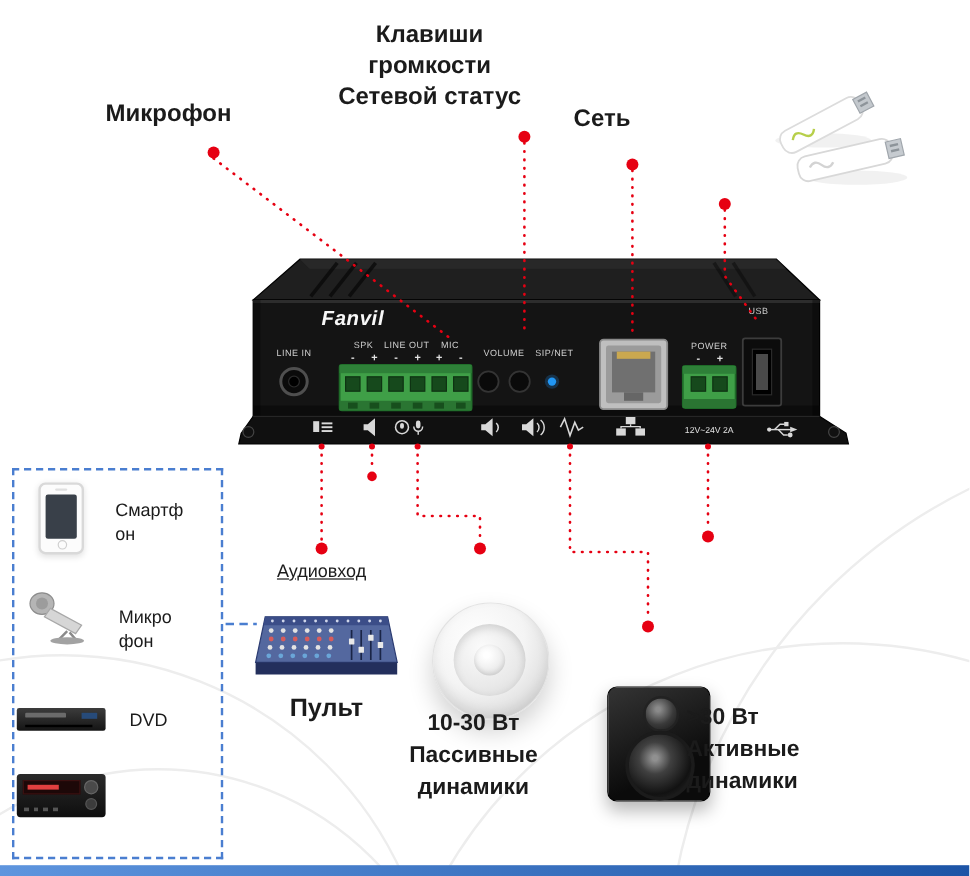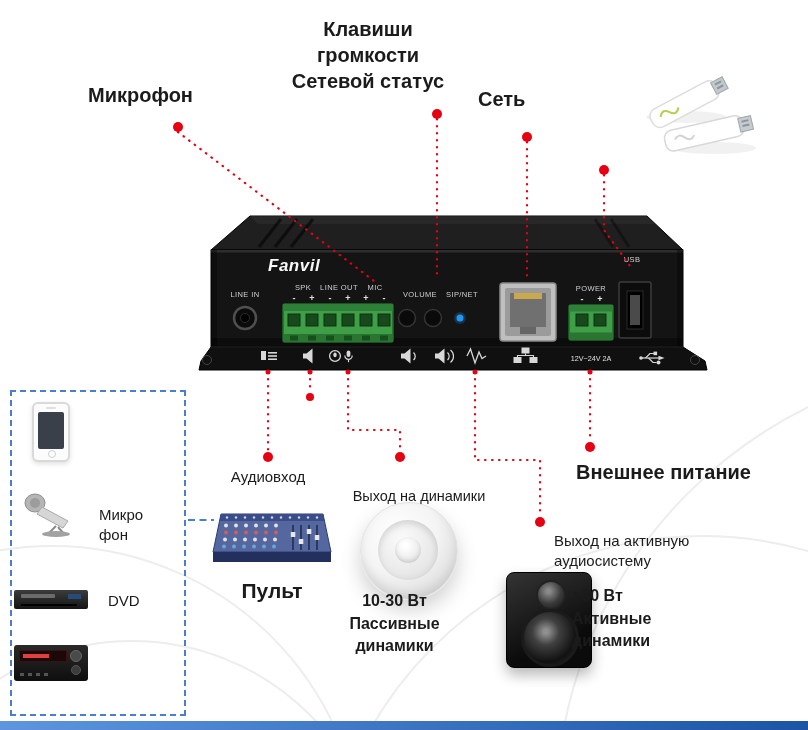--- a/index.html
+++ b/index.html
@@ -3,22 +3,22 @@
 <meta charset="utf-8">
 <style>
   html,body { margin:0; padding:0; background:#fff; }
   .stage { position:relative; width:808px; height:730px; background:#ffffff; overflow:hidden;
            font-family:"Liberation Sans", sans-serif; color:#1c1c1c; }
   .abs { position:absolute; }
   .arc { position:absolute; border:2px solid #ededed; border-radius:50%; z-index:0; }
   .callout { position:absolute; font-weight:bold; font-size:20px; line-height:1.3;
              white-space:pre-line; z-index:5; color:#1b1b1b; }
   .callout-reg { position:absolute; font-size:15px; line-height:1.35; white-space:pre-line;
-                 z-index:5; color:#1b1b1b; }
-  .eq-label { position:absolute; font-weight:bold; font-size:16px; line-height:1.42;
+                 z-index:5; color:#1b1b1b;text-decoration:underline; }
+  .eq-label { position:absolute; font-weight:bold; font-size:19px; line-height:1.42;
               white-space:pre-line; z-index:5; color:#1b1b1b; }
   .src-label { position:absolute; font-size:15px; line-height:1.3; word-wrap:break-word;
                overflow-wrap:break-word; z-index:5; color:#1b1b1b; }
   .sources-box { position:absolute; left:10px; top:390px; width:172px; height:322px;
                  border:2px dashed #4a7ed0; z-index:1; }
   .bottom-bar { position:absolute; left:0; top:721px; width:808px; height:9px;
                 background:linear-gradient(90deg,#5e95de,#1c54a6); z-index:6; }
   svg { display:block; }
   .dlabel { font-size:7.5px; fill:#cfcfcf; letter-spacing:0.4px;
             font-family:"Liberation Sans", sans-serif; }
@@ -225,37 +225,34 @@
     <circle class="red-dot" cx="590" cy="447" r="5"></circle>
     <circle class="red-dot" cx="540" cy="522" r="5"></circle>
     <circle class="red-dot" cx="268" cy="372" r="2.5"></circle>
     <circle class="red-dot" cx="310" cy="372" r="2.5"></circle>
     <circle class="red-dot" cx="348" cy="372" r="2.5"></circle>
     <circle class="red-dot" cx="475" cy="372" r="2.5"></circle>
     <circle class="red-dot" cx="590" cy="372" r="2.5"></circle>
   </svg>
 
   <div class="callout" style="left:88px;top:82px">Микрофон</div>
-  <div class="callout" style="left:268px;top:16px;width:200px;text-align:center">Клавиши
+  <div class="callout" style="left:258px;top:16px;width:200px;text-align:center">Клавиши
 громкости
 Сетевой статус</div>
   <div class="callout" style="left:478px;top:86px">Сеть</div>
   <div class="callout-reg" style="left:206px;top:467px;width:124px;text-align:center">Аудиовход</div>
-  <div class="callout-reg" style="left:330px;top:487px;width:178px;text-align:center;font-size:14.5px">Выход на динамики</div>
-  <div class="callout" style="left:576px;top:459px">Внешнее питание</div>
-  <div class="callout-reg" style="left:554px;top:531px">Выход на активную
-аудиосистему</div>
 
   <div class="sources-box"></div>
 
   <div class="abs" style="left:32px;top:402px;width:34px;height:56px;border:2px solid #d9d9d9;border-radius:6px;background:#fcfcfc;box-shadow:0 2px 5px rgba(0,0,0,0.12);z-index:2">
     <div style="position:absolute;left:4px;right:4px;top:8px;bottom:11px;background:#394049;border-radius:2px"></div>
     <div style="position:absolute;left:50%;bottom:2.5px;width:6px;height:6px;margin-left:-3px;border:1px solid #cfcfcf;border-radius:50%"></div>
     <div style="position:absolute;left:50%;top:3px;width:10px;height:2px;margin-left:-5px;background:#e0e0e0;border-radius:1px"></div>
   </div>
+  <div class="src-label" style="left:96px;top:416px;width:64px">Смартфон</div>
 
   <svg class="abs" style="left:20px;top:490px;z-index:2" width="62" height="48" viewBox="0 0 62 48">
     <ellipse cx="15" cy="13" rx="10" ry="9" fill="#b5b5b5" stroke="#8d8d8d"></ellipse>
     <circle cx="15" cy="13" r="5" fill="#9c9c9c"></circle>
     <polygon points="22,17 48,31 43,38 17,24" fill="#d6d6d6" stroke="#a8a8a8"></polygon>
     <path d="M36,36 L28,44 M38,37 L44,44" stroke="#8a8a8a" stroke-width="2" fill="none"></path>
     <ellipse cx="36" cy="44" rx="14" ry="3" fill="#a2a2a2"></ellipse>
   </svg>
   <div class="src-label" style="left:99px;top:505px;width:54px">Микрофон</div>
 

